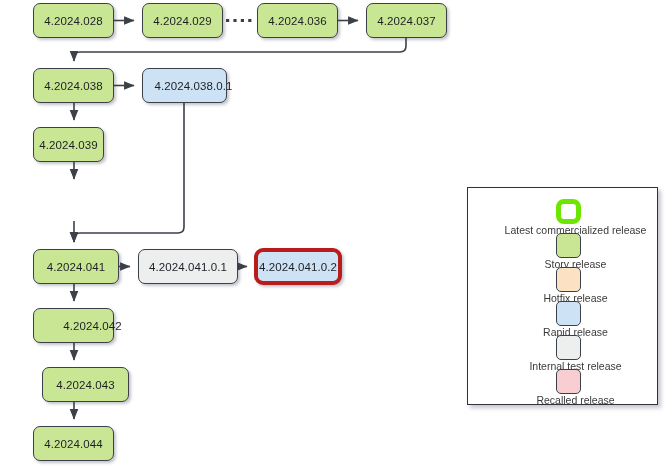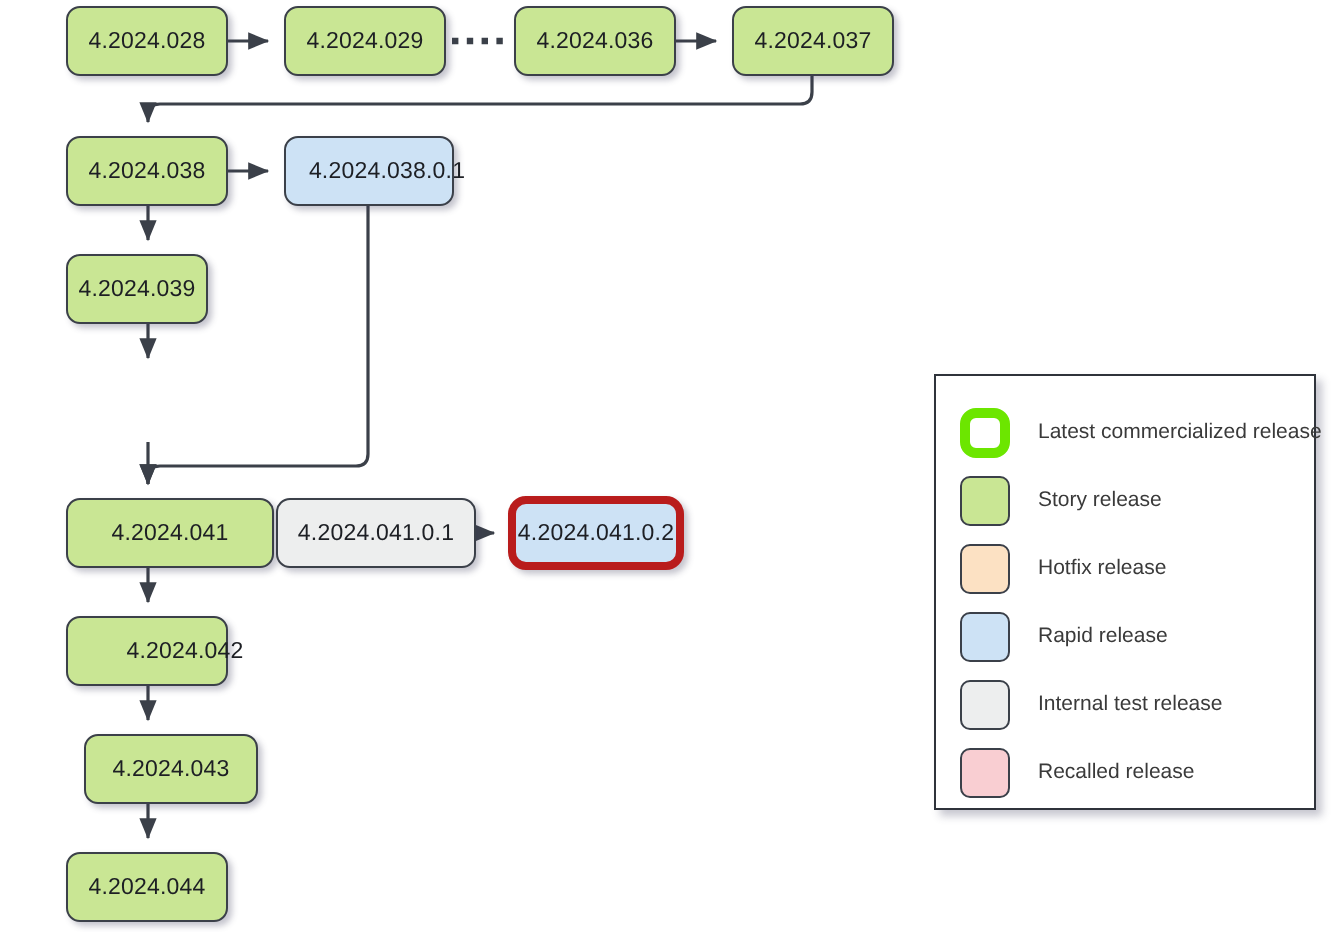--- a/index.html
+++ b/index.html
@@ -72,20 +72,21 @@
     background: #ffffff;
     border: 1.5px solid #2f333b;
     box-shadow: 3px 3px 4px rgba(70,70,100,0.30);
     padding: 11px 0 0 0;
   }
   .legend-row {
     display: flex;
     align-items: center;
     height: 34px;
     padding-left: 12px;
+    flex-direction: column;
   }
   .legend-swatch {
     width: 25px;
     height: 25px;
     box-sizing: border-box;
     border: 1.6px solid #3b4049;
     border-radius: 5px;
     flex: 0 0 auto;
     background: #ffffff;
   }
@@ -151,21 +152,21 @@
     </g>
   </svg>
 
   <div class="node story" style="left:33px;  top:3px;   width:81px; height:35px;">4.2024.028</div>
   <div class="node story" style="left:142px; top:3px;   width:81px; height:35px;">4.2024.029</div>
   <div class="node story" style="left:257px; top:3px;   width:81px; height:35px;">4.2024.036</div>
   <div class="node story" style="left:366px; top:3px;   width:81px; height:35px;">4.2024.037</div>
   <div class="node story" style="left:33px;  top:68px;  width:81px; height:35px;">4.2024.038</div>
   <div class="node rapid" style="left:142px; top:68px;  width:85px; height:35px;padding-left:18px;">4.2024.038.0.1</div>
   <div class="node story" style="left:33px;  top:127px; width:71px; height:35px;">4.2024.039</div>
-  <div class="node story" style="left:33px;  top:249px; width:104px; height:35px;">4.2024.041</div>
+  <div class="node story" style="left:33px;  top:249px; width:86px; height:35px;">4.2024.041</div>
   <div class="node internal" style="left:138px; top:249px; width:100px; height:35px;">4.2024.041.0.1</div>
   <div class="node rapid highlight" style="left:254px; top:248px; width:88px; height:37px;">4.2024.041.0.2</div>
   <div class="node story" style="left:33px;  top:308px; width:81px; height:35px;padding-left:38px;">4.2024.042</div>
   <div class="node story" style="left:42px;  top:367px; width:87px; height:35px;">4.2024.043</div>
   <div class="node story" style="left:33px;  top:426px; width:81px; height:35px;">4.2024.044</div>
 
   <div id="legend">
     <div class="legend-row">
       <span class="legend-swatch latest"></span>
       <span class="legend-label">Latest commercialized release</span>

